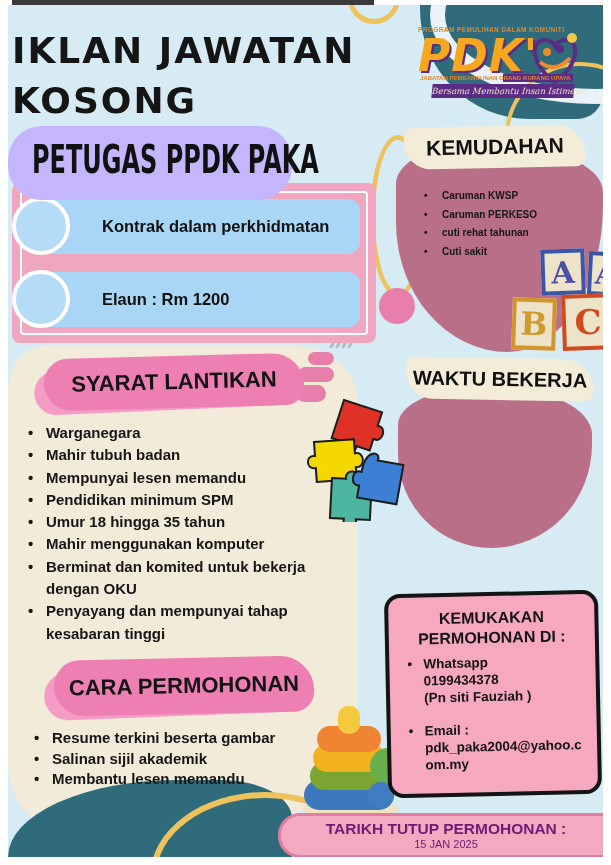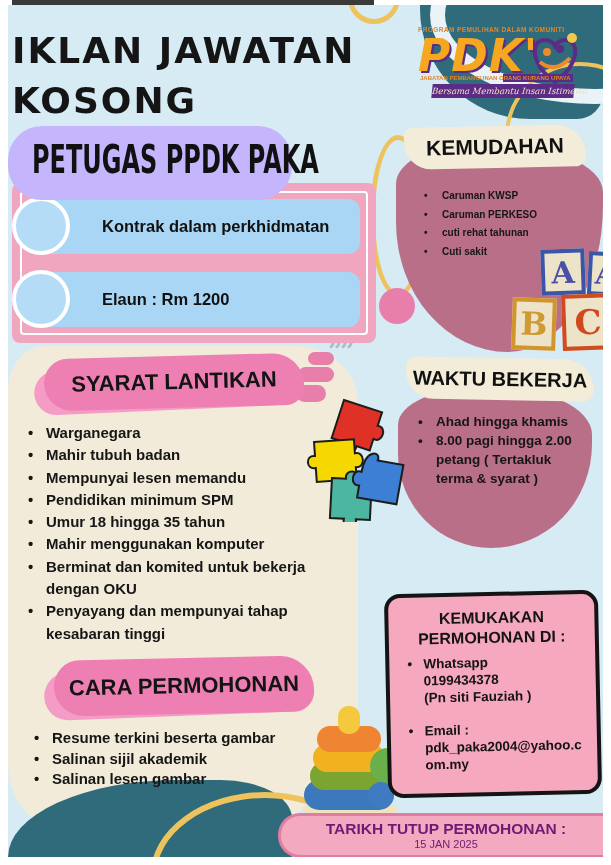--- a/index.html
+++ b/index.html
@@ -256,33 +256,29 @@
     </g>
     <g transform="translate(30,88) rotate(3)">
       <path d="M0,0 H14 C12,-10 28,-10 26,0 H40 V40 H26 C28,50 12,50 14,40 H0 Z" fill="#4db6a0" stroke="#1c1c1c" stroke-width="2"></path>
     </g>
     <g transform="translate(62,68) rotate(10)">
       <path d="M0,14 C-10,12 -10,30 0,28 V40 H40 V0 H14 C16,-10 0,-10 0,14 Z" fill="#3d7fd4" stroke="#1c1c1c" stroke-width="2"></path>
     </g>
   </svg>
 
   <div class="brush-cream h-waktu">WAKTU BEKERJA</div>
-  <ul class="blist list-waktu">
-    <li>Ahad hingga khamis</li>
-    <li>8.00 pagi hingga 2.00 petang ( Tertakluk terma &amp; syarat )</li>
-  </ul>
 
   <div class="brush-pink h-cara">
     <span class="fill"></span>
     <span>CARA PERMOHONAN</span>
   </div>
   <ul class="blist list-cara">
     <li>Resume terkini beserta gambar</li>
     <li>Salinan sijil akademik</li>
-    <li>Salinan lesen gambar</li>
+    <li>Membantu lesen memandu</li>
   </ul>
 
   <div class="toy">
     <div class="base"></div>
     <div class="ring-blue"></div>
     <div class="ring-green"></div>
     <div class="ring-yellow"></div>
     <div class="ring-orange"></div>
     <div class="knob"></div>
   </div>

